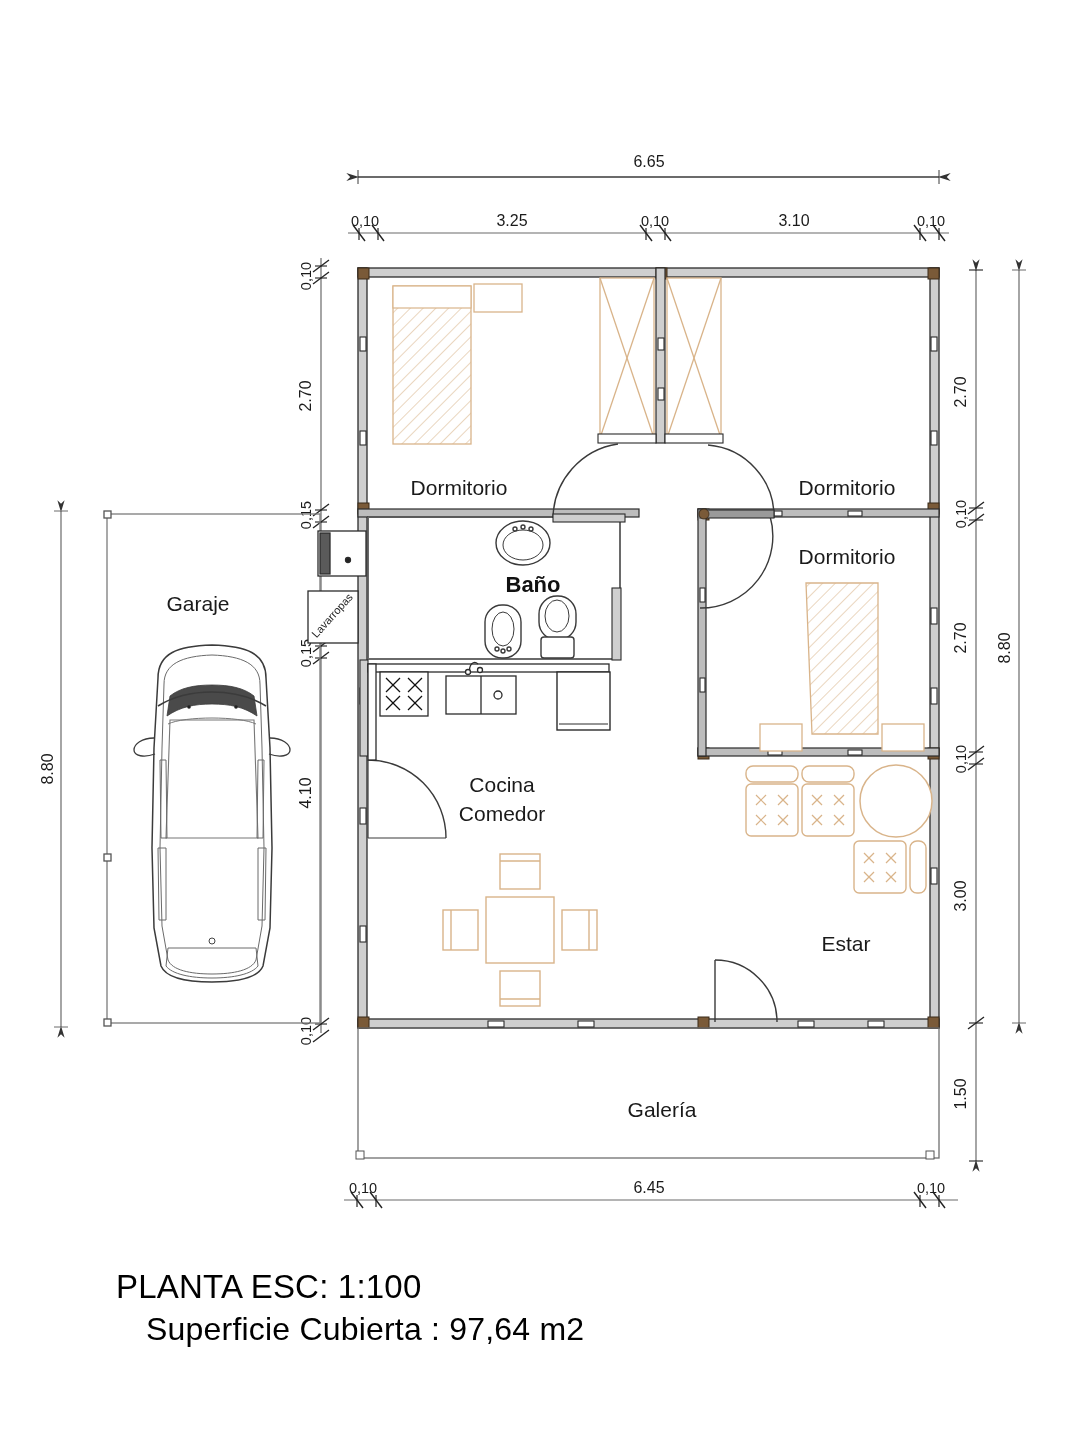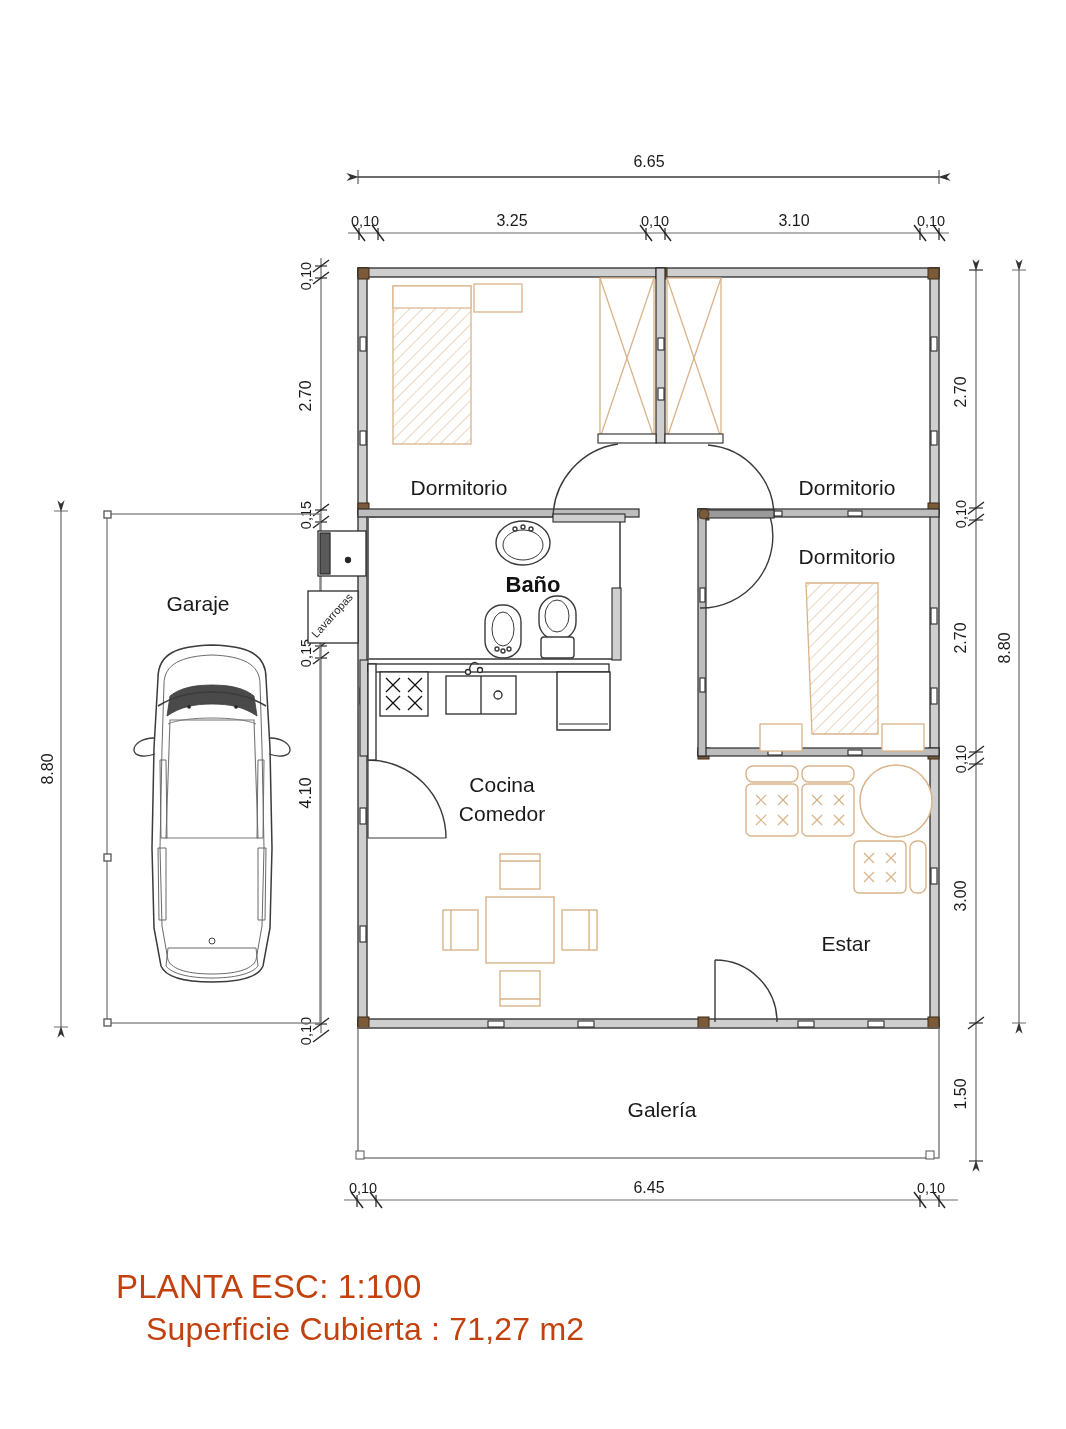--- a/index.html
+++ b/index.html
@@ -12,21 +12,21 @@
   }
   #plan-root{position:absolute;left:8px;top:0;width:1066px;height:1025px;margin-top:48px;}
   svg.plan{position:absolute;left:0;top:0;width:1066px;height:1429px;display:block;}
   .caption-block{
     position:absolute;
     left:108px; top:1218px;
     width:760px;
   }
   .caption-line{
     font-family:"Liberation Sans", sans-serif;
-    color:#c2410c;
+    color:#000000;
     white-space:nowrap;
     letter-spacing:0.2px;
   }
   .cap1{font-size:33px;line-height:42px;margin-left:0px;}
   .cap2{font-size:32px;line-height:42px;margin-left:30px;}
   .cap3{font-size:32px;line-height:42px;margin-left:28px;}
   text{font-family:"Liberation Sans", sans-serif;}
   .roomlbl{font-size:21px;fill:#1a1a1a;}
   .roomlbl-b{font-size:22px;fill:#111111;font-weight:bold;}
   .dimtxt{font-size:16px;fill:#1a1a1a;}
@@ -463,16 +463,16 @@
     <path d="M707,912 A62,62 0 0 1 769,974"></path>
     <line x1="707" y1="912" x2="707" y2="974" stroke-width="1.4"></line>
   </g>
 
   <text class="roomlbl" x="654" y="1069" text-anchor="middle">Galería</text>
 
 </svg>
 
 <div class="caption-block">
   <div class="caption-line cap1">PLANTA ESC: 1:100</div>
-  <div class="caption-line cap2">Superficie Cubierta : 71,27 m2</div>
+  <div class="caption-line cap2">Superficie Cubierta : 97,64 m2</div>
 </div>
 
 </div>
 
 </body></html>

